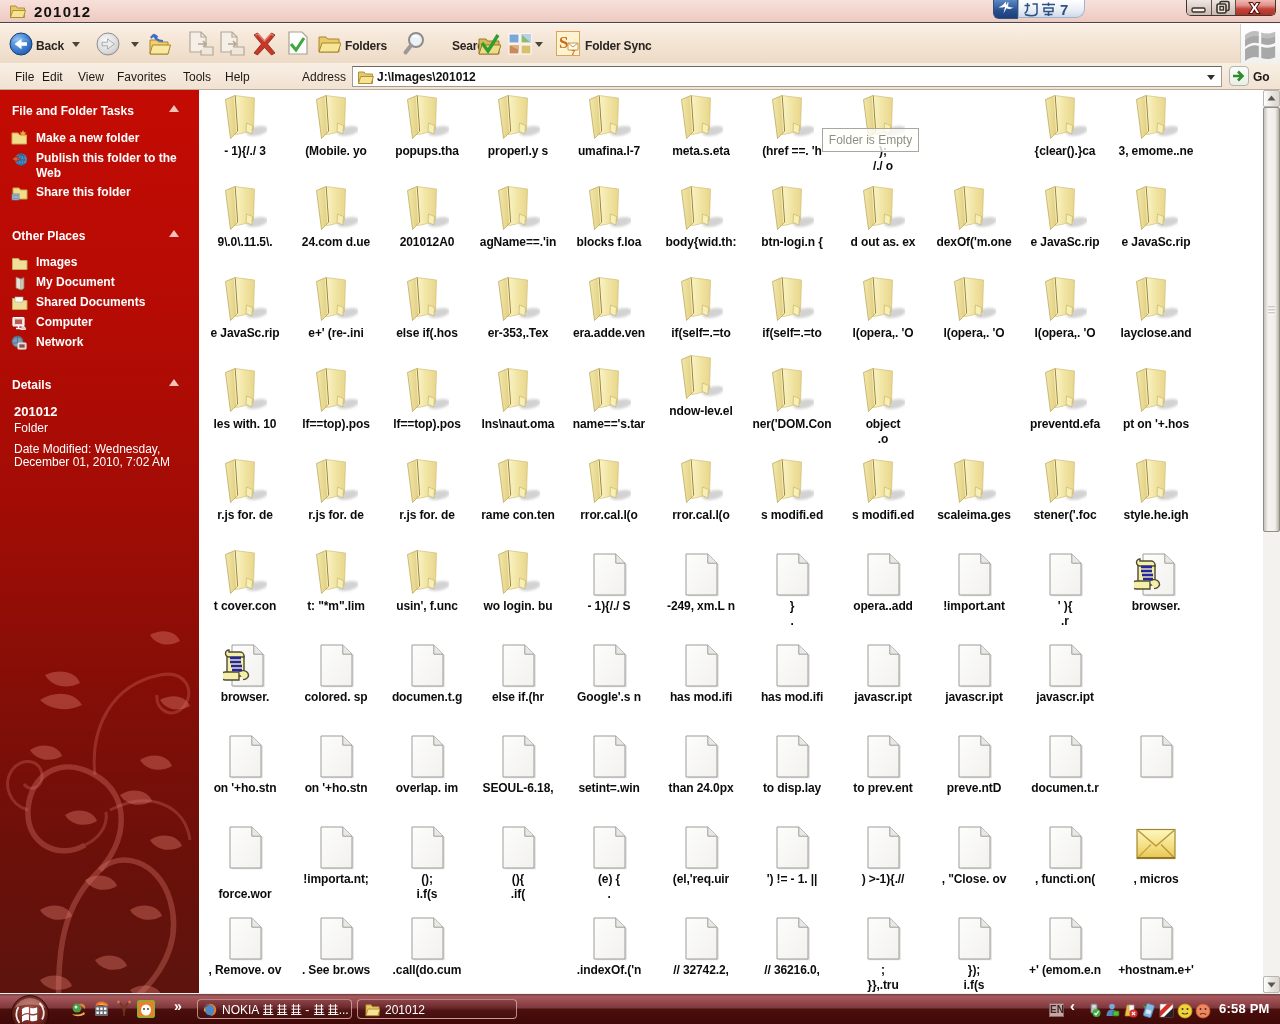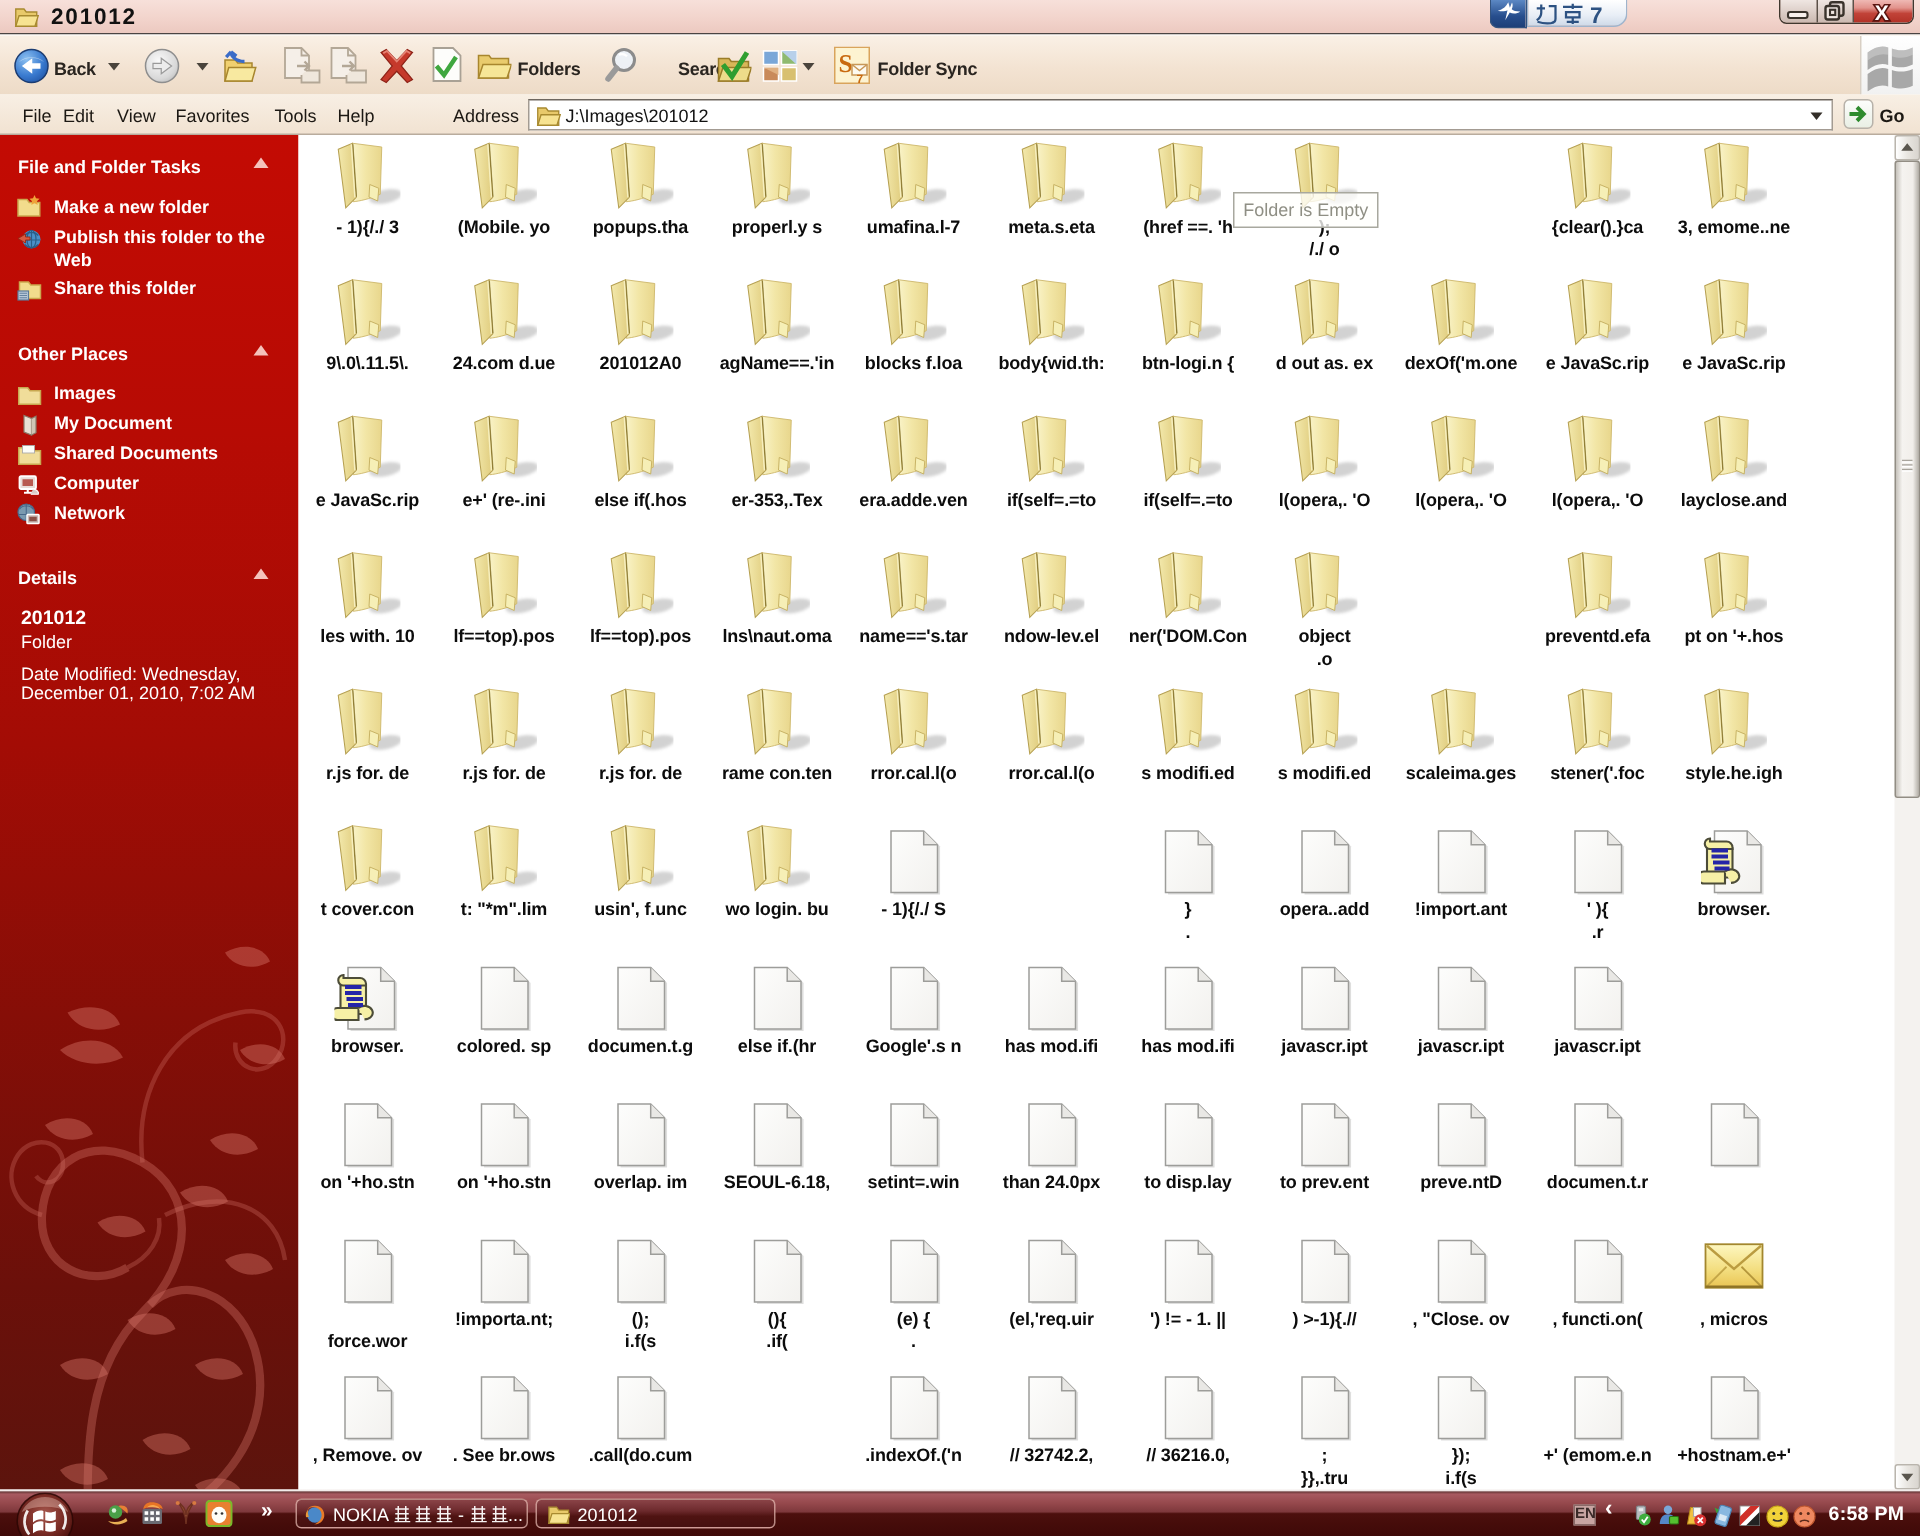--- a/index.html
+++ b/index.html
@@ -15,21 +15,21 @@
 #winbtns .wb{height:100%;border-right:1px solid #5a5048;position:relative;background:linear-gradient(180deg,#efe6e2,#d6c6bf 70%,#cbb9b1)}
 #winbtns .wb.cl{border-right:none;background:linear-gradient(180deg,#efb9b4 0%,#e2938c 35%,#c14338 60%,#b23227 100%)}
 #toolbar{left:0;top:24px;width:1240px;height:39px;background:linear-gradient(180deg,#faf0e5 0%,#f3e3d2 55%,#eddbc7 100%)}
 .tbtxt{position:absolute;top:15px;font-size:12px;font-weight:bold;color:#2a2520;letter-spacing:-0.2px}
 .caret{position:absolute;width:0;height:0;border-left:4px solid transparent;border-right:4px solid transparent;border-top:5px solid #4a443c}
 #brandbox{left:1240px;top:24px;width:40px;height:39px;background:linear-gradient(180deg,#ffffff,#f1f1f1);border-left:1px solid #d8cfc4}
 #menurow{left:0;top:63px;width:1280px;height:27px;background:linear-gradient(180deg,#f8efe4,#f1e2d1)}
 .bline{position:absolute;left:0;top:26px;width:1280px;height:1px;background:#b9ac9d}
 .mtxt{position:absolute;top:7px;font-size:12px;color:#1c1813}
 #addrinput{position:absolute;left:352px;top:3px;width:870px;height:21px;background:#fff;border:1px solid #a39b92;border-top-color:#6e675f}
-#addrtxt{position:absolute;left:24px;top:3px;font-size:12px;font-weight:normal;color:#111}
+#addrtxt{position:absolute;left:24px;top:3px;font-size:12px;font-weight:bold;color:#111}
 #addrcaret{position:absolute;right:6px;top:8px;width:0;height:0;border-left:4px solid transparent;border-right:4px solid transparent;border-top:5px solid #332e28}
 #gobtn{position:absolute;left:1229px;top:3px;width:20px;height:20px;border:1px solid #b7b2aa;border-radius:4px;background:linear-gradient(180deg,#fcfdfb,#e9efe5)}
 #sidebar{left:0;top:90px;width:199px;height:903px;background:linear-gradient(180deg,#c30b03 0%,#b70b04 22%,#a30c05 45%,#860e07 65%,#6b100a 85%,#5c140d 100%);overflow:hidden}
 .sbhead{position:absolute;left:12px;font-size:12px;font-weight:bold;color:#fff}
 .sbarrow{position:absolute;left:169px;width:0;height:0;border-left:5px solid transparent;border-right:5px solid transparent;border-bottom:7px solid #f5c2bb}
 .sbitem{position:absolute;left:36px;font-size:12px;font-weight:bold;color:#fff;line-height:15px}
 .sbsmall{position:absolute;left:14px;font-size:12px;color:#fff}
 .sbicon{position:absolute;left:11px}
 #content{left:199px;top:90px;width:1064px;height:903px;background:#fff;overflow:hidden}
 .it{position:absolute;width:92px;text-align:center}
@@ -576,21 +576,21 @@
         <use href="#folder"></use>
       </svg>
       <div class="lb">lns\naut.oma</div>
     </div>
     <div class="it" style="left:364px;top:276px">
       <svg width="44" height="50" viewBox="0 0 44 50" style="margin:1px auto 0">
         <use href="#folder"></use>
       </svg>
       <div class="lb">name=='s.tar</div>
     </div>
-    <div class="it" style="left:456px;top:276px">
+    <div class="it" style="left:456px;top:263px">
       <svg width="44" height="50" viewBox="0 0 44 50" style="margin:1px auto 0">
         <use href="#folder"></use>
       </svg>
       <div class="lb">ndow-lev.el</div>
     </div>
     <div class="it" style="left:547px;top:276px">
       <svg width="44" height="50" viewBox="0 0 44 50" style="margin:1px auto 0">
         <use href="#folder"></use>
       </svg>
       <div class="lb">ner('DOM.Con</div>
@@ -701,20 +701,26 @@
       <svg width="44" height="50" viewBox="0 0 44 50" style="margin:1px auto 0">
         <use href="#folder"></use>
       </svg>
       <div class="lb">wo login. bu</div>
     </div>
     <div class="it" style="left:364px;top:458px">
       <svg width="40" height="48" viewBox="0 0 40 48" style="margin:3px auto 0">
         <use href="#doc"></use>
       </svg>
       <div class="lb">- 1){/./ S</div>
+    </div>
+    <div class="it" style="left:456px;top:458px">
+      <svg width="40" height="48" viewBox="0 0 40 48" style="margin:3px auto 0">
+        <use href="#doc"></use>
+      </svg>
+      <div class="lb">-249, xm.L n</div>
     </div>
     <div class="it" style="left:547px;top:458px">
       <svg width="40" height="48" viewBox="0 0 40 48" style="margin:3px auto 0">
         <use href="#doc"></use>
       </svg>
       <div class="lb">}<br>.</div>
     </div>
     <div class="it" style="left:638px;top:458px">
       <svg width="40" height="48" viewBox="0 0 40 48" style="margin:3px auto 0">
         <use href="#doc"></use>

